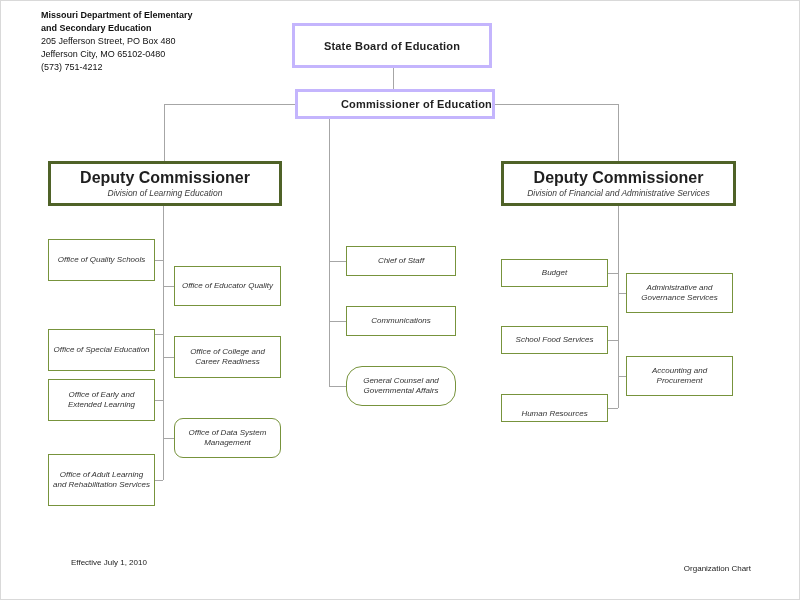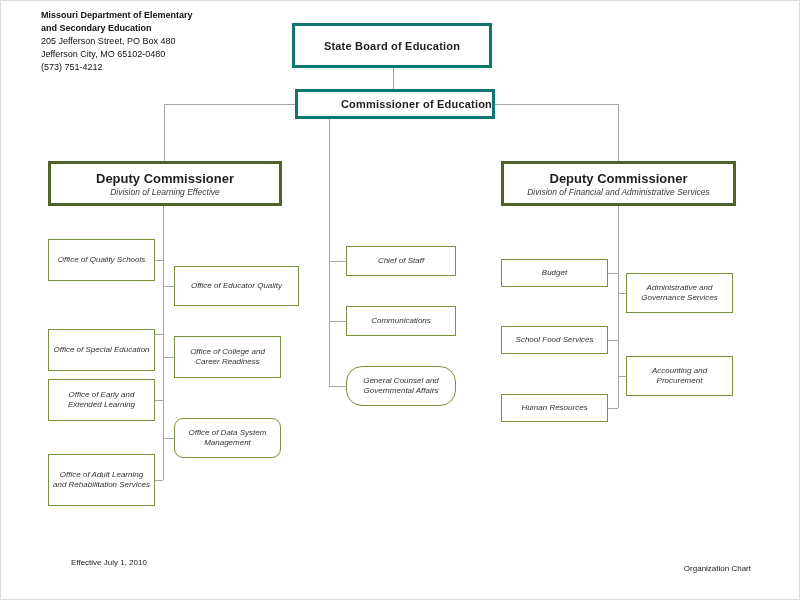--- a/index.html
+++ b/index.html
@@ -8,23 +8,23 @@
     background:#ffffff;border:1px solid #d9d9d9;
     font-family:"Liberation Sans", sans-serif;
     color:#1f1f1f;overflow:hidden;
   }
   
   .letterhead{position:absolute;left:40px;top:8px;font-size:9px;line-height:13px;color:#111;}
   .letterhead .bold{font-weight:bold;}
   
   .box{position:absolute;background:#fff;display:flex;flex-direction:column;
        align-items:center;justify-content:center;text-align:center;box-sizing:border-box;}
-  .major{border:3px solid #0f766e;font-weight:bold;font-size:11px;letter-spacing:.2px;}
+  .major{border:3px solid #c4b5fd;font-weight:bold;font-size:11px;letter-spacing:.2px;}
   .deputy{border:3px solid #4f6228;}
-  .deputy .t{font-weight:bold;font-size:13px;}
+  .deputy .t{font-weight:bold;font-size:16px;}
   .deputy .s{font-style:italic;font-size:8.5px;color:#3a3a3a;margin-top:1px;}
   .minor{border:1px solid #77933c;font-style:italic;font-size:8px;line-height:10.5px;
          color:#333;padding:2px 4px;}
   
   .hline,.vline{position:absolute;background:#a6a6a6;}
   .hline{height:1px;}
   .vline{width:1px;}
   
   .footer-note{position:absolute;font-size:8px;color:#222;}
 </style>
@@ -71,42 +71,42 @@
   <div class="box major" style="left:291px;top:22px;width:200px;height:45px;">
     <span>State Board of Education</span>
   </div>
 
   <div class="box major" style="left:294px;top:88px;width:200px;height:30px;align-items:flex-end;">
     <span>Commissioner of Education</span>
   </div>
 
   <div class="box deputy" style="left:47px;top:160px;width:234px;height:45px;">
     <span class="t">Deputy Commissioner</span>
-    <span class="s">Division of Learning Effective</span>
+    <span class="s">Division of Learning Education</span>
   </div>
 
   <div class="box deputy" style="left:500px;top:160px;width:235px;height:45px;">
     <span class="t">Deputy Commissioner</span>
     <span class="s">Division of Financial and Administrative  Services</span>
   </div>
 
   <div class="box minor" style="left:47px;top:238px;width:107px;height:42px;">
     <span>Office of Quality Schools</span>
   </div>
   <div class="box minor" style="left:47px;top:312px;width:107px;height:42px;margin-top:16px;">
     <span>Office of Special Education</span>
   </div>
   <div class="box minor" style="left:47px;top:453px;width:107px;height:52px;">
     <span>Office of Adult Learning and Rehabilitation Services</span>
   </div>
   <div class="box minor" style="left:47px;top:378px;width:107px;height:42px;">
     <span>Office of Early and Extended Learning</span>
   </div>
 
-  <div class="box minor" style="left:173px;top:265px;width:125px;height:40px;">
+  <div class="box minor" style="left:173px;top:265px;width:107px;height:40px;">
     <span>Office of Educator Quality</span>
   </div>
   <div class="box minor" style="left:173px;top:335px;width:107px;height:42px;">
     <span>Office of College and Career Readiness</span>
   </div>
   <div class="box minor" style="left:173px;top:417px;width:107px;height:40px;border-radius:9px;">
     <span>Office of Data System Management</span>
   </div>
 
   <div class="box minor" style="left:345px;top:305px;width:110px;height:30px;">
@@ -118,21 +118,21 @@
   <div class="box minor" style="left:345px;top:365px;width:110px;height:40px;border-radius:16px;">
     <span>General Counsel and Governmental Affairs</span>
   </div>
 
   <div class="box minor" style="left:500px;top:258px;width:107px;height:28px;">
     <span>Budget</span>
   </div>
   <div class="box minor" style="left:500px;top:325px;width:107px;height:28px;">
     <span>School Food Services</span>
   </div>
-  <div class="box minor" style="left:500px;top:393px;width:107px;height:28px;">
+  <div class="box minor" style="left:500px;top:393px;width:107px;height:28px;justify-content:flex-end;">
     <span>Human Resources</span>
   </div>
 
   <div class="box minor" style="left:625px;top:272px;width:107px;height:40px;">
     <span>Administrative and Governance Services</span>
   </div>
   <div class="box minor" style="left:625px;top:355px;width:107px;height:40px;">
     <span>Accounting and Procurement</span>
   </div>
 

